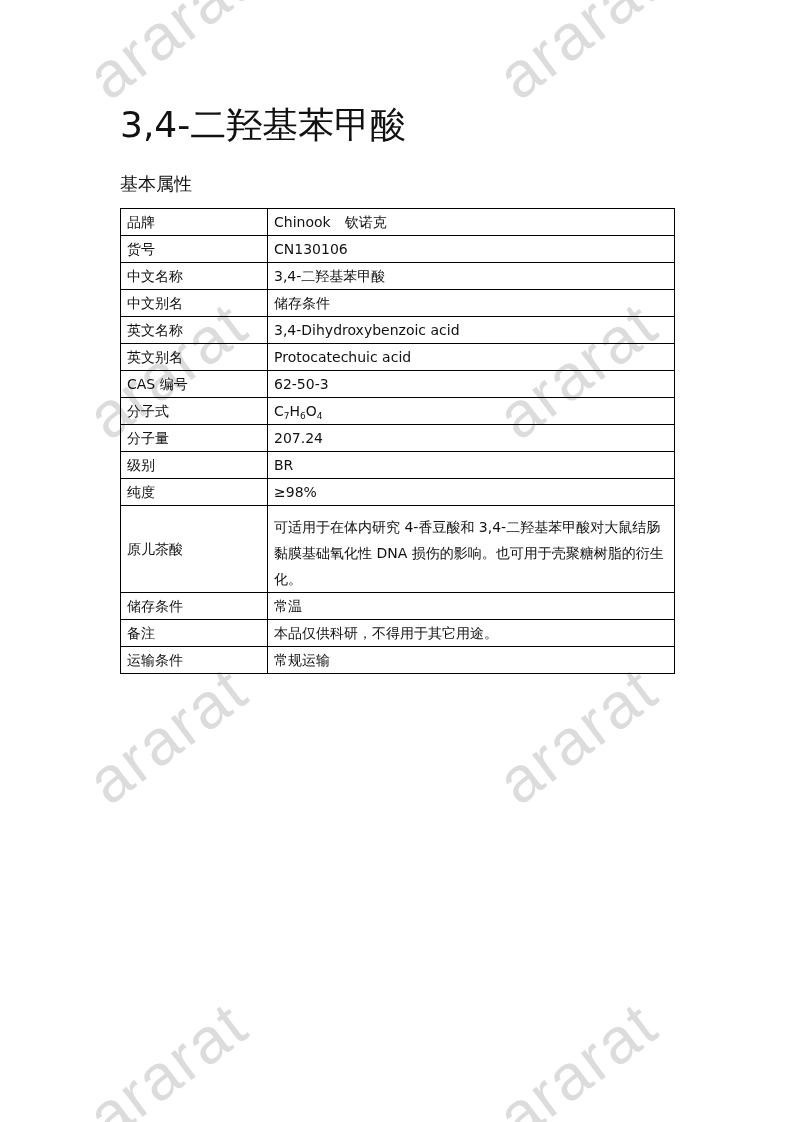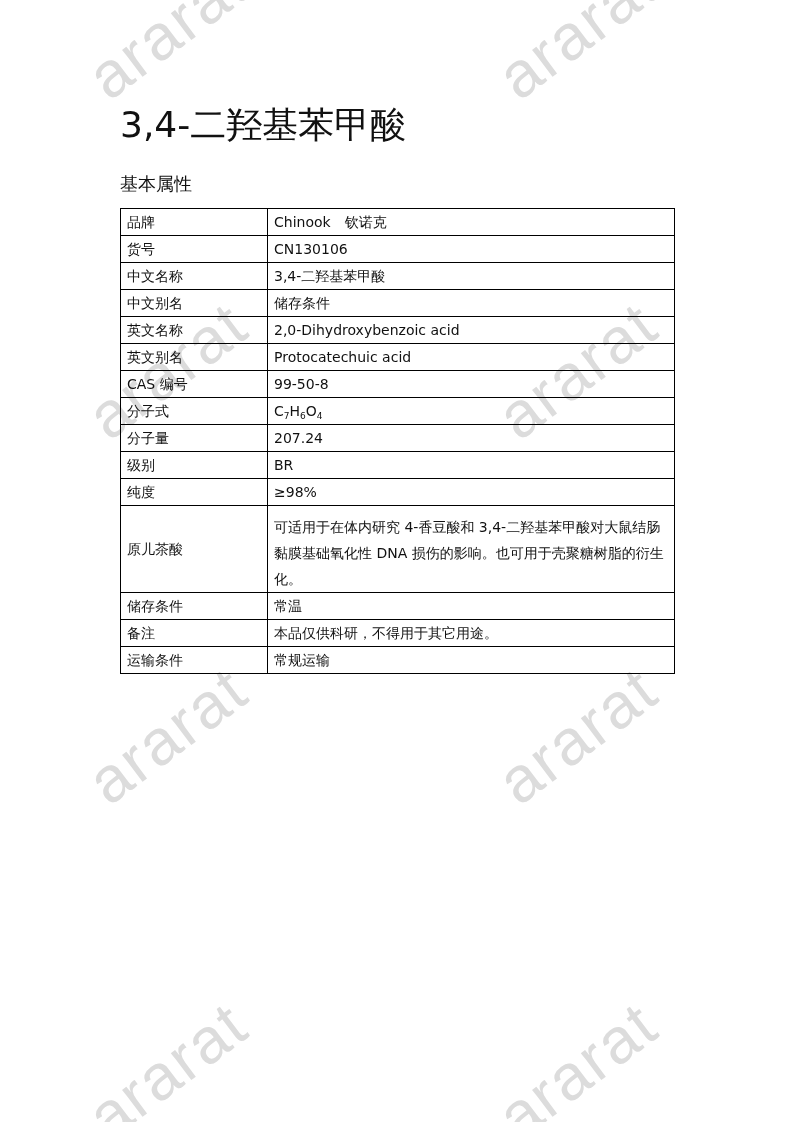--- a/index.html
+++ b/index.html
@@ -48,29 +48,29 @@
     <tr>
         <td class="k">中文名称</td>
         <td class="v">3,4-二羟基苯甲酸</td>
       </tr>
     <tr>
         <td class="k">中文别名</td>
         <td class="v">储存条件</td>
       </tr>
     <tr>
         <td class="k">英文名称</td>
-        <td class="v">2,0-Dihydroxybenzoic acid</td>
+        <td class="v">3,4-Dihydroxybenzoic acid</td>
       </tr>
     <tr>
         <td class="k">英文别名</td>
         <td class="v">Protocatechuic acid</td>
       </tr>
     <tr>
         <td class="k">CAS 编号</td>
-        <td class="v">99-50-8</td>
+        <td class="v">62-50-3</td>
       </tr>
     <tr>
         <td class="k">分子式</td>
       <td class="v"><span>C</span><sub>7</sub><span>H</span><sub>6</sub><span>O</span><sub>4</sub></td>
       </tr>
     <tr>
         <td class="k">分子量</td>
         <td class="v">207.24</td>
       </tr>
     <tr>

